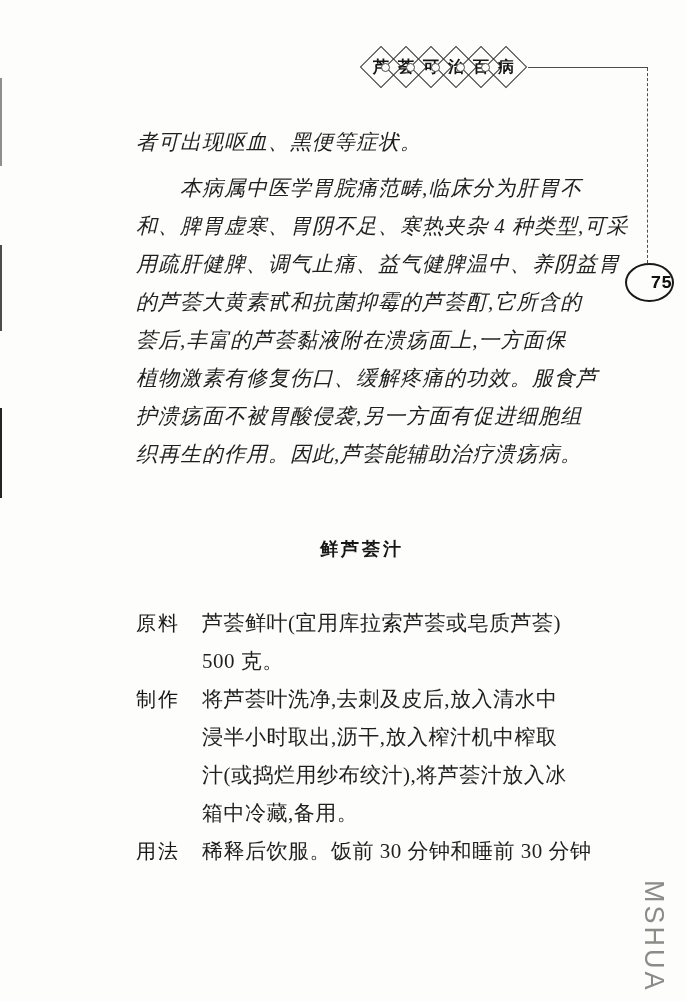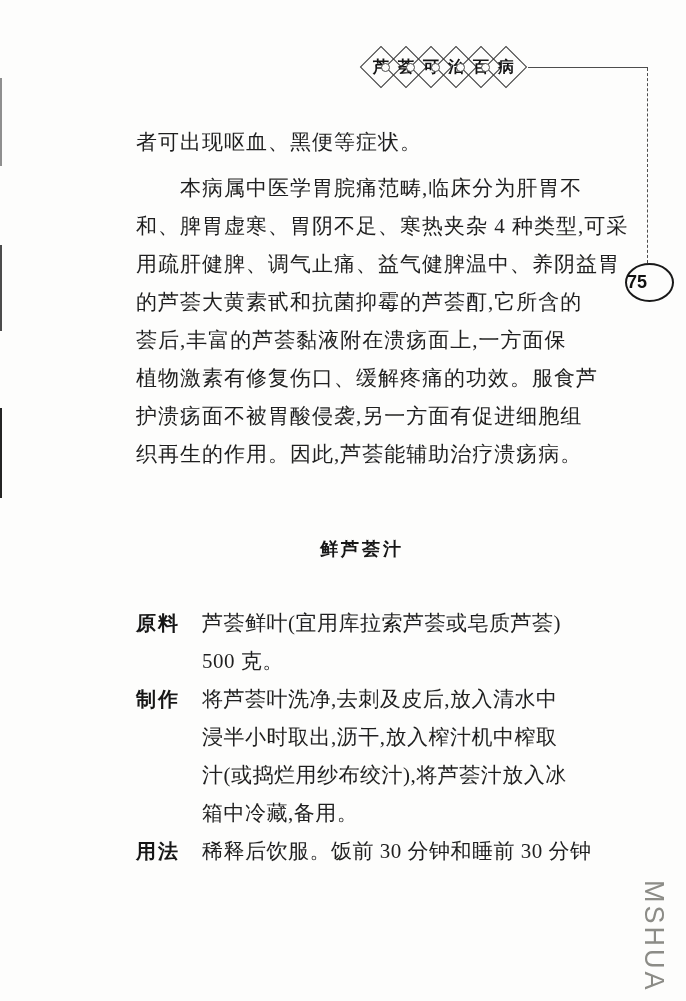--- a/index.html
+++ b/index.html
@@ -23,42 +23,42 @@
   .dia.junction::after{
     content:"";position:absolute;left:-4px;top:17px;width:7px;height:7px;
     border:1px solid #4a4a4a;border-radius:50%;background:#fdfdfc;z-index:2;
   }
   
   .hrule{position:absolute;left:528px;top:67px;width:120px;border-top:1.5px solid #4d4d4d;}
   .vrule{position:absolute;left:647px;top:68px;height:195px;border-left:1.5px dashed #4d4d4d;}
   .pagenum{
     position:absolute;left:625px;top:263px;width:45px;height:35px;
     border:2px solid #191919;border-radius:50%;
-    display:flex;align-items:center;justify-content:flex-start;
+    display:flex;align-items:center;justify-content:flex-end;
     font-weight:bold;font-size:18px;color:#111;background:#fdfdfc;
-    font-family:Liberation Sans, sans-serif;
+    font-family:Liberation Mono, monospace;
   }
   
   .bodytext{position:absolute;left:136px;top:123px;width:452px;
     font-size:21px;line-height:38px;letter-spacing:1px;}
-  .bodytext .tline{height:38px;white-space:nowrap;}
+  .bodytext .tline{height:38px;white-space:nowrap;font-style:italic;}
   .tline.indent{text-indent:44px;margin-top:8px;}
   
   .section-title{
     position:absolute;left:136px;top:537px;width:452px;text-align:center;
     font-family:"Liberation Sans",sans-serif;font-weight:bold;font-size:18px;
     letter-spacing:3px;color:#161616;
   }
   
   .recipe{position:absolute;left:136px;top:604px;width:470px;
     font-size:21px;line-height:38px;letter-spacing:0.5px;}
   .entry{display:flex;}
   .entry .label{
     width:66px;flex-shrink:0;font-family:"Liberation Sans",sans-serif;
-    font-weight:bold;letter-spacing:2px;color:#161616;font-size:20px;
+    font-weight:normal;letter-spacing:2px;color:#161616;font-size:20px;
   }
   .entry .content{flex:1;}
   .entry .content .tline{height:38px;white-space:nowrap;}
   
   .edge{position:absolute;left:0;width:2px;}
   .edge.e1{top:78px;height:88px;background:#8f8f8f;}
   .edge.e2{top:245px;height:86px;background:#4c4c4c;}
   .edge.e3{top:408px;height:90px;background:#242424;}
   
   .watermark{

